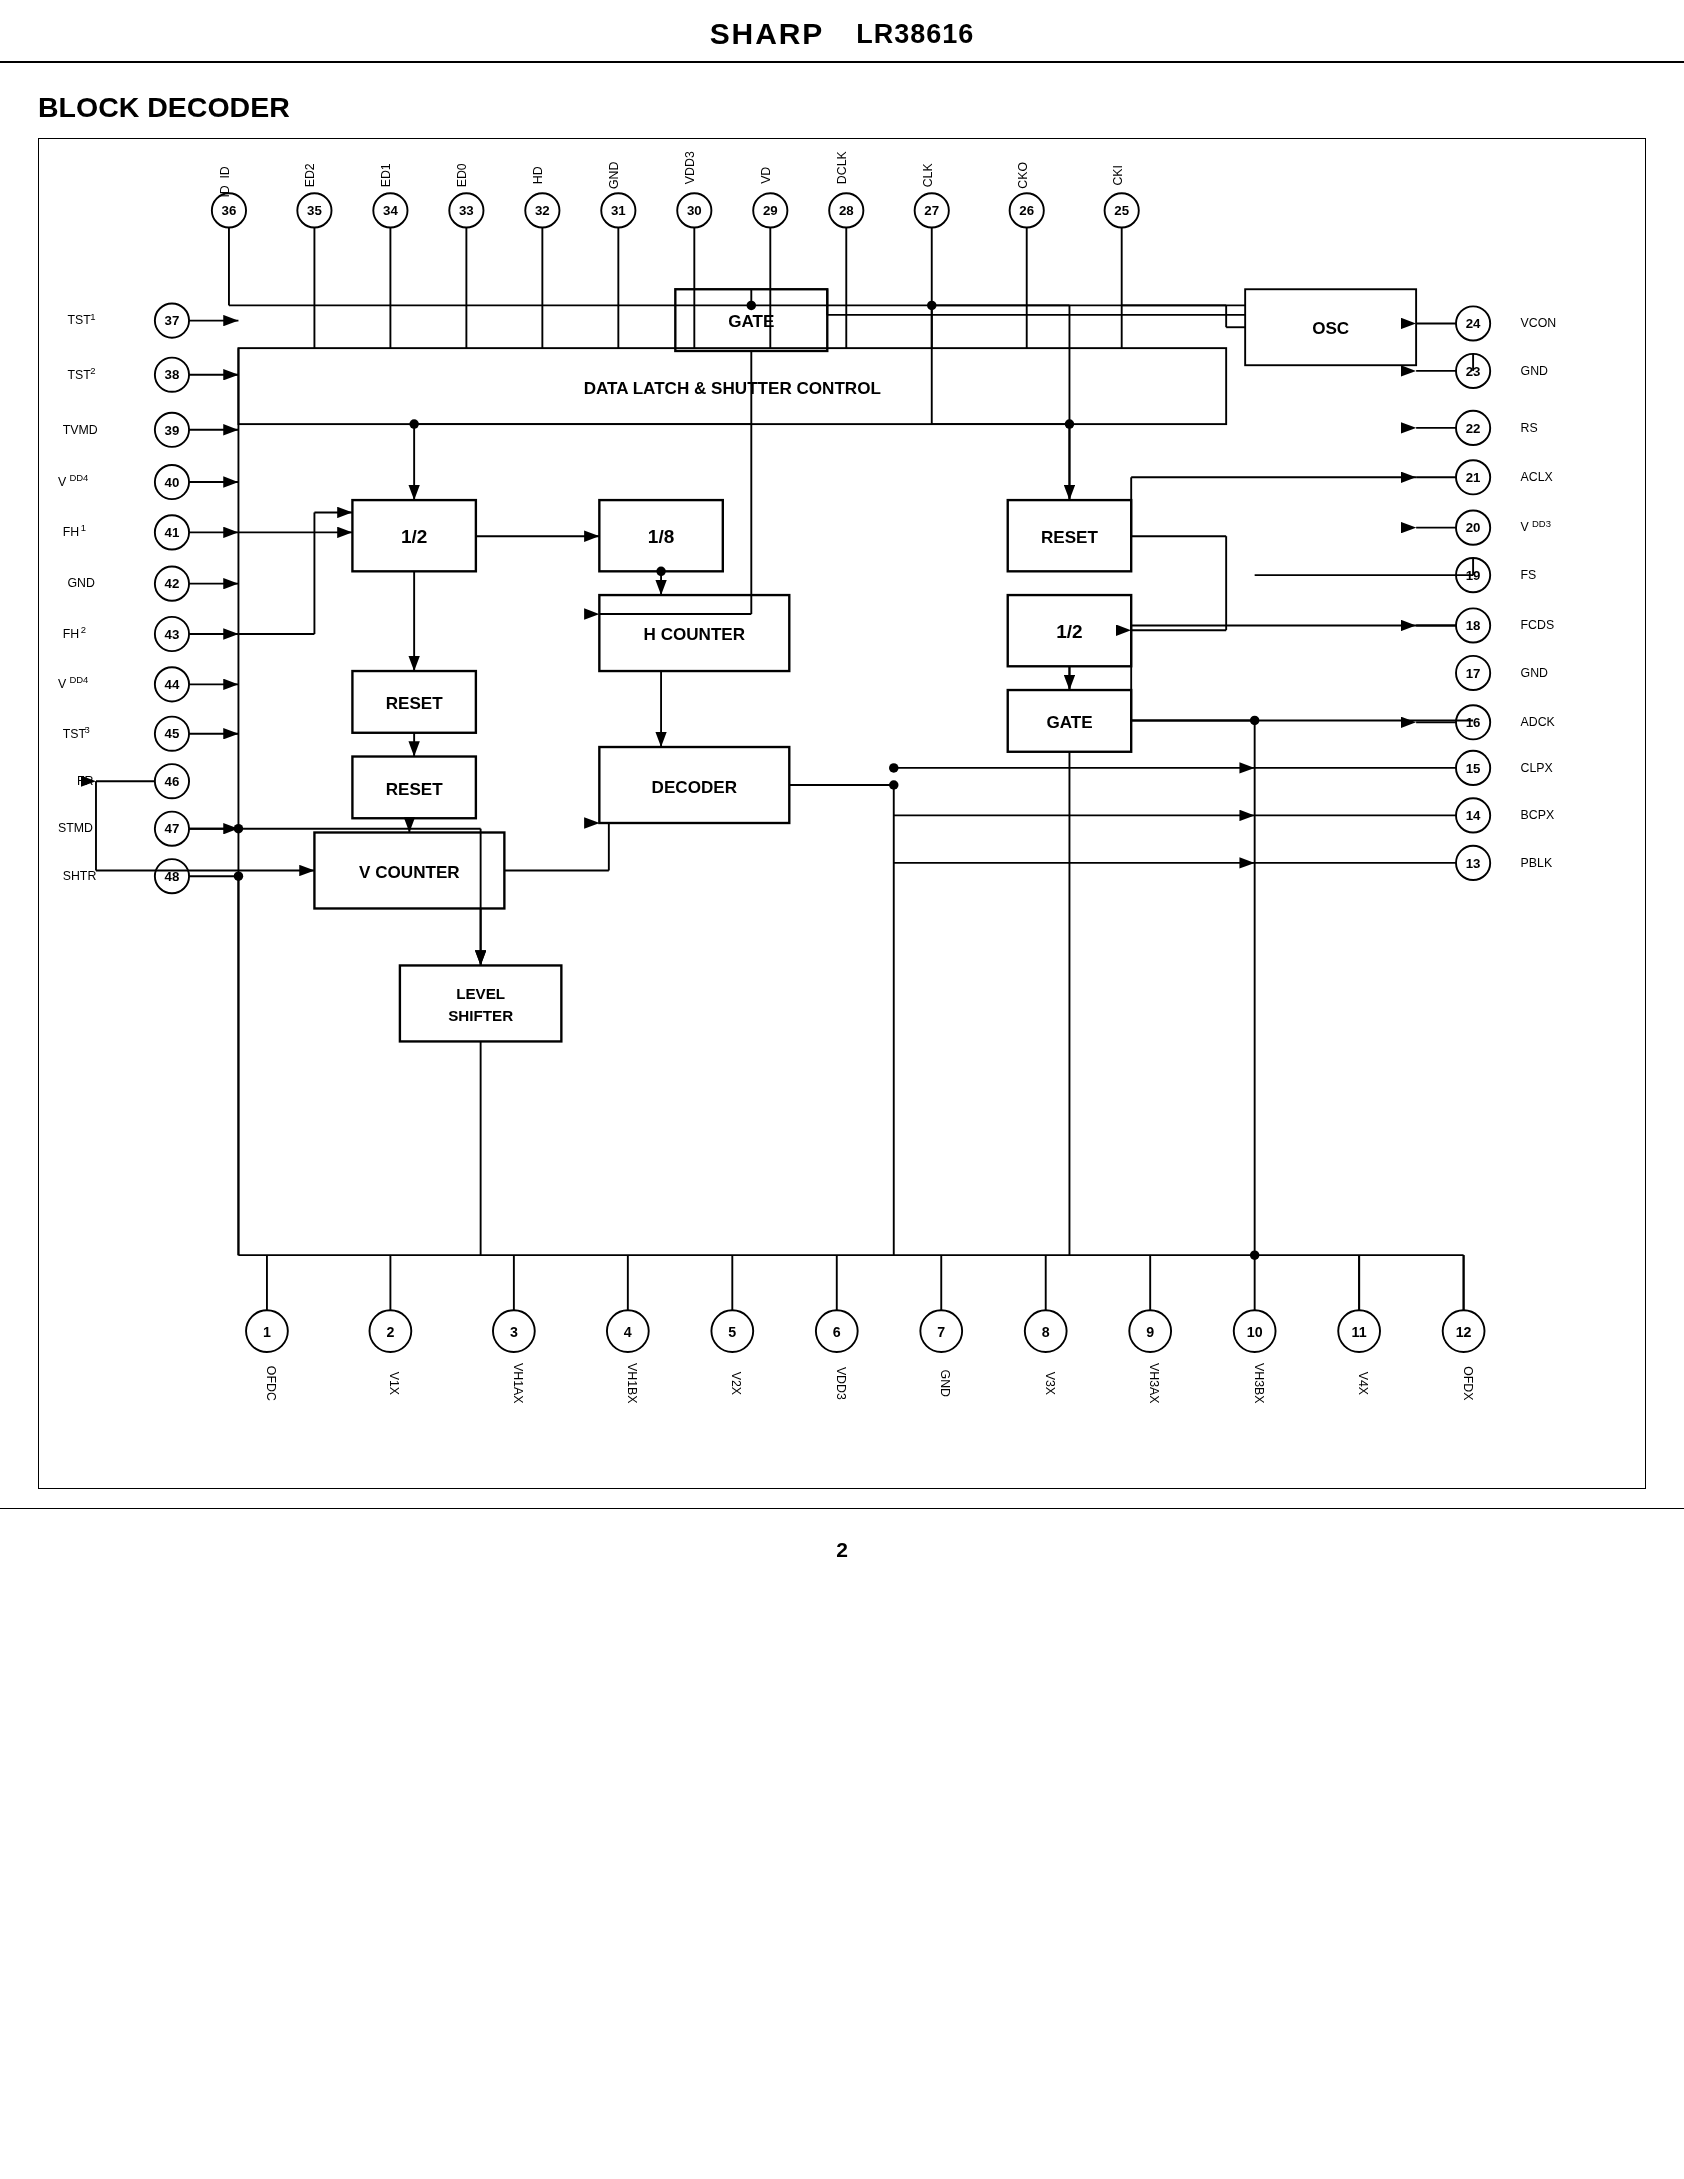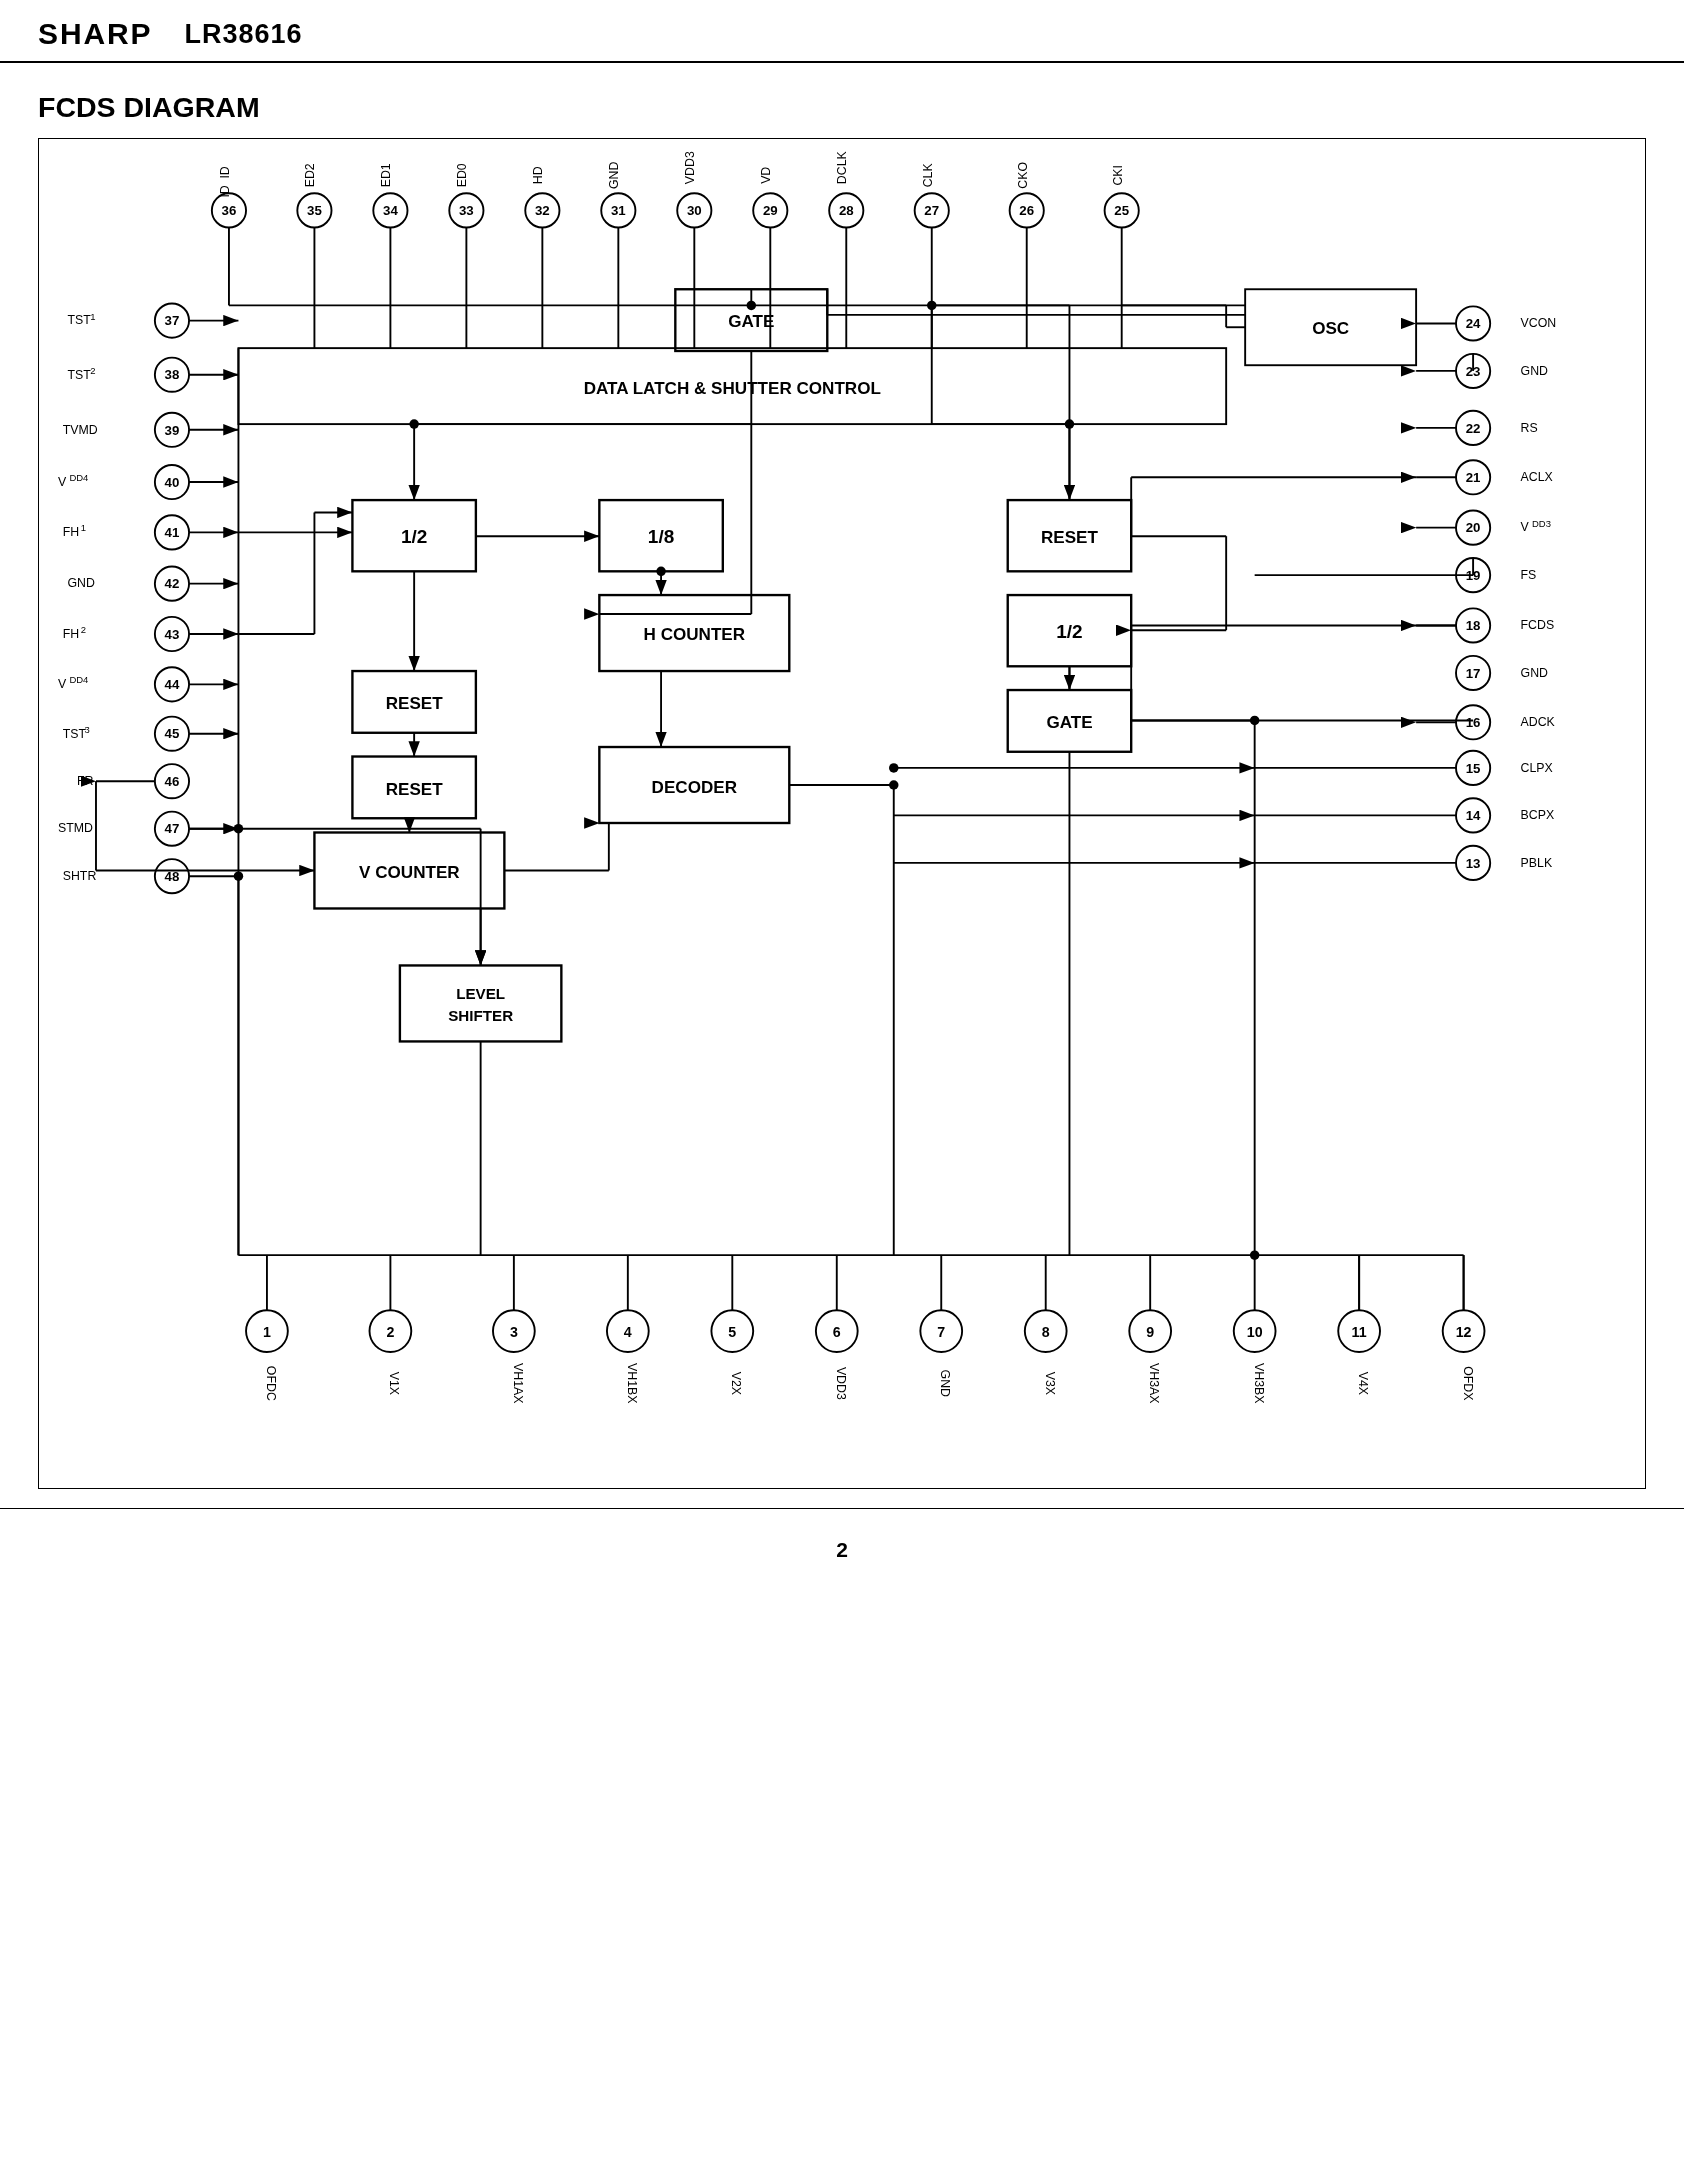--- a/index.html
+++ b/index.html
@@ -7,21 +7,21 @@
       background: #fff;
       font-family: Arial, Helvetica, sans-serif;
       width: 1684px;
       min-height: 2180px;
       position: relative;
     }
 
     
     .header {
       display: flex;
-      justify-content: flex-start;
+      justify-content: center;
       align-items: center;
       padding: 17px 38px 9.5px 38px;
       border-bottom: 2.9px solid #000;
     }
     .logo {
       font-weight: 900;
       font-size: 30px;
       letter-spacing: 1.9px;
       font-family: Arial Black, Arial, sans-serif;
     }
@@ -72,21 +72,21 @@
     }
   </style>
 </head>
 <body>
 
 <div class="header">
   <div class="logo">SHARP</div>
   <div class="part-number">LR38616</div>
 </div>
 
-<div class="page-title">FCDS DIAGRAM</div>
+<div class="page-title">BLOCK DECODER</div>
 
 <div class="diagram-container">
   <svg class="diagram-svg" viewBox="0 0 1691 1420">
 
     <defs>
       <marker id="arrowhead" markerWidth="8" markerHeight="6" refX="8" refY="3" orient="auto">
         <polygon points="0 0, 8 3, 0 6" fill="#000"></polygon>
       </marker>
       <marker id="arrowhead-left" markerWidth="8" markerHeight="6" refX="0" refY="3" orient="auto">
         <polygon points="8 0, 0 3, 8 6" fill="#000"></polygon>

